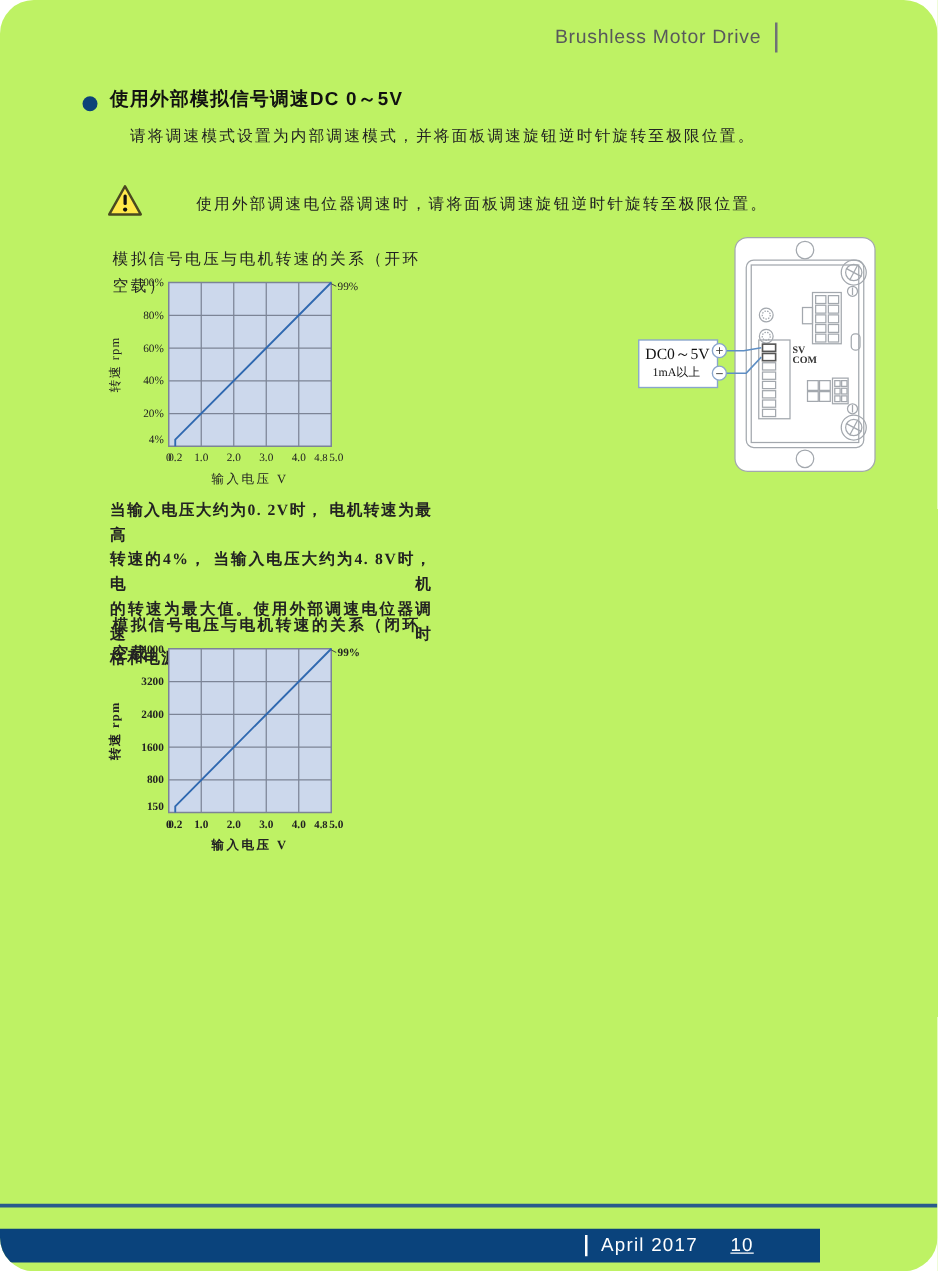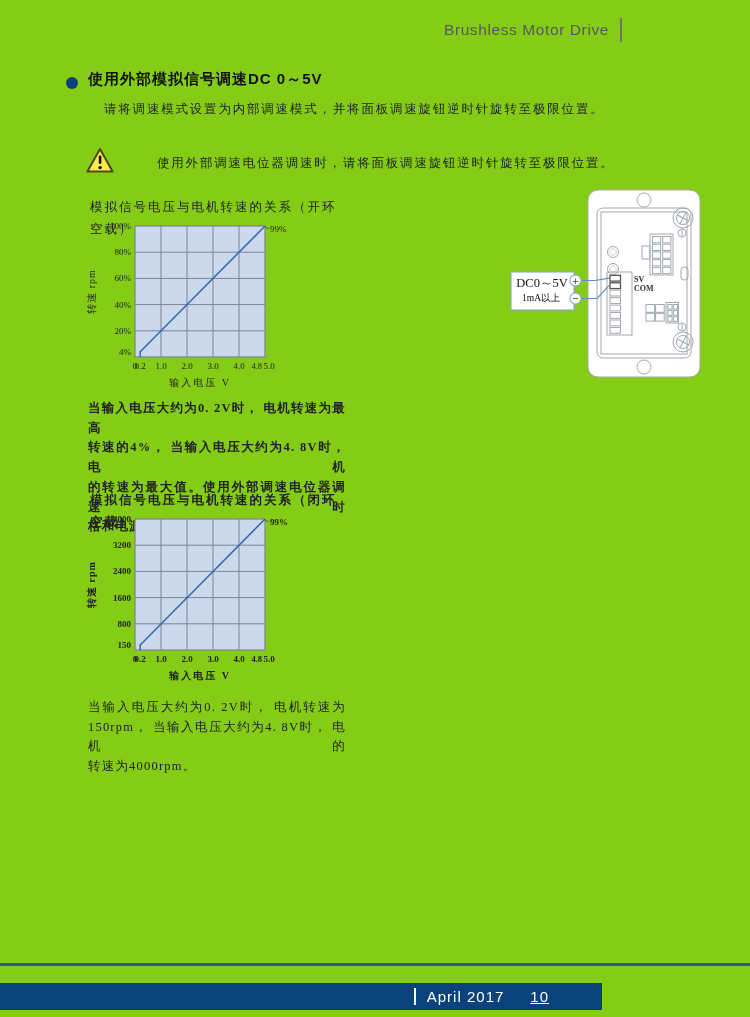--- a/index.html
+++ b/index.html
@@ -1,20 +1,21 @@
 <!DOCTYPE html>
 <html><head>
 <meta charset="utf-8">
 <style>
   * { margin:0; padding:0; box-sizing:border-box; }
   html,body { background:#fff; }
   .page {
-    position:relative; width:750px; height:1017px; background:#84cc16;
+    position:relative; width:750px; height:1017px; background:#bef264;
     font-family:"Liberation Serif","DejaVu Serif",serif; color:#1c1c1c;
     overflow:hidden;
+    border-radius:27px;
   }
   
   .header { position:absolute; top:18px; right:128px; display:flex; align-items:center; gap:11px; }
   .header-title { font-family:"Liberation Sans","DejaVu Sans",sans-serif; font-size:15.5px; color:#58595b; letter-spacing:0.6px; }
   .header-divider { width:2px; height:24px; background:#707276; }
   
   .heading { position:absolute; left:66px; top:70px; display:flex; align-items:flex-end; gap:10px; }
   .bullet { width:12px; height:12px; border-radius:50%; background:#0c4278; margin-top:3px; }
   .heading-text { font-family:"Liberation Sans","DejaVu Sans",sans-serif; font-weight:bold; font-size:15px; color:#111; letter-spacing:1px; }
   .intro { position:absolute; left:104px; top:101px; font-size:12.5px; letter-spacing:1.8px; color:#222; }
@@ -38,21 +39,21 @@
   
   .diagram { position:absolute; left:505px; top:183px; }
   .dev-stroke { stroke:#a3a8ae; fill:#fff; }
   .dev-thin { stroke:#a3a8ae; fill:none; }
   .svg-label { font-family:"Liberation Serif","DejaVu Serif",serif; font-weight:bold; font-size:8px; fill:#333; }
   .dc-label1 { font-family:"Liberation Serif","DejaVu Serif",serif; font-size:12.5px; fill:#111; }
   .dc-label2 { font-family:"Liberation Serif","DejaVu Serif",serif; font-size:9.5px; fill:#111; }
   .pm { font-family:"DejaVu Sans",sans-serif; font-size:8.5px; fill:#333; text-anchor:middle; }
   
   .footer-rule { position:absolute; left:0; top:963px; width:750px; height:3px; background:#2a5a8c; }
-  .footer-bar { position:absolute; left:0; top:983px; width:602px; height:27px; background:#0a437c;
+  .footer-bar { position:absolute; left:0; top:983px; width:656px; height:27px; background:#0a437c;
     display:flex; align-items:center; justify-content:flex-end; padding-right:53px;
     font-family:"Liberation Sans","DejaVu Sans",sans-serif; color:#fff; font-size:15px; }
   .footer-divider { width:1.5px; height:17px; background:#fff; margin-right:11px; }
   .footer-date { letter-spacing:1px; }
   .footer-page { margin-left:26px; letter-spacing:1px;text-decoration:underline; }
 </style>
 </head>
 <body>
 
 <div class="page">
@@ -147,25 +148,20 @@
         <text x="157" y="149" text-anchor="middle" class="tick">4.0</text>
         <text x="174.8" y="149" text-anchor="middle" class="tick-sm">4.8</text>
         <text x="187" y="149" text-anchor="middle" class="tick">5.0</text>
         <line x1="183" y1="7" x2="187" y2="9" stroke="#444" stroke-width="0.8"></line>
         <text x="188" y="12" class="tick">99%</text>
         <text x="13" y="71.5" class="axlabel" text-anchor="middle" transform="rotate(-90 13 71.5)" letter-spacing="1">转速 rpm</text>
         <text x="118" y="166" class="axlabel" text-anchor="middle" letter-spacing="2">输入电压 V</text>
       </svg>
   </div>
 
-  <div class="note note2">
-    <div class="j">当输入电压大约为0. 2V时， 电机转速为</div>
-    <div class="j">150rpm， 当输入电压大约为4. 8V时， 电机的</div>
-    <div>转速为4000rpm。</div>
-  </div>
 
   <svg class="diagram" width="212" height="200" viewBox="0 0 212 200">
 
     <rect class="dev-stroke" x="83" y="7" width="112" height="187" rx="10"></rect>
     <circle class="dev-thin" cx="139" cy="17" r="7"></circle>
     <circle class="dev-thin" cx="139" cy="184" r="7"></circle>
     <rect class="dev-thin" x="92" y="25" width="94" height="150" rx="6"></rect>
     <rect class="dev-thin" x="96" y="29" width="86" height="142"></rect>
 
     <g>

